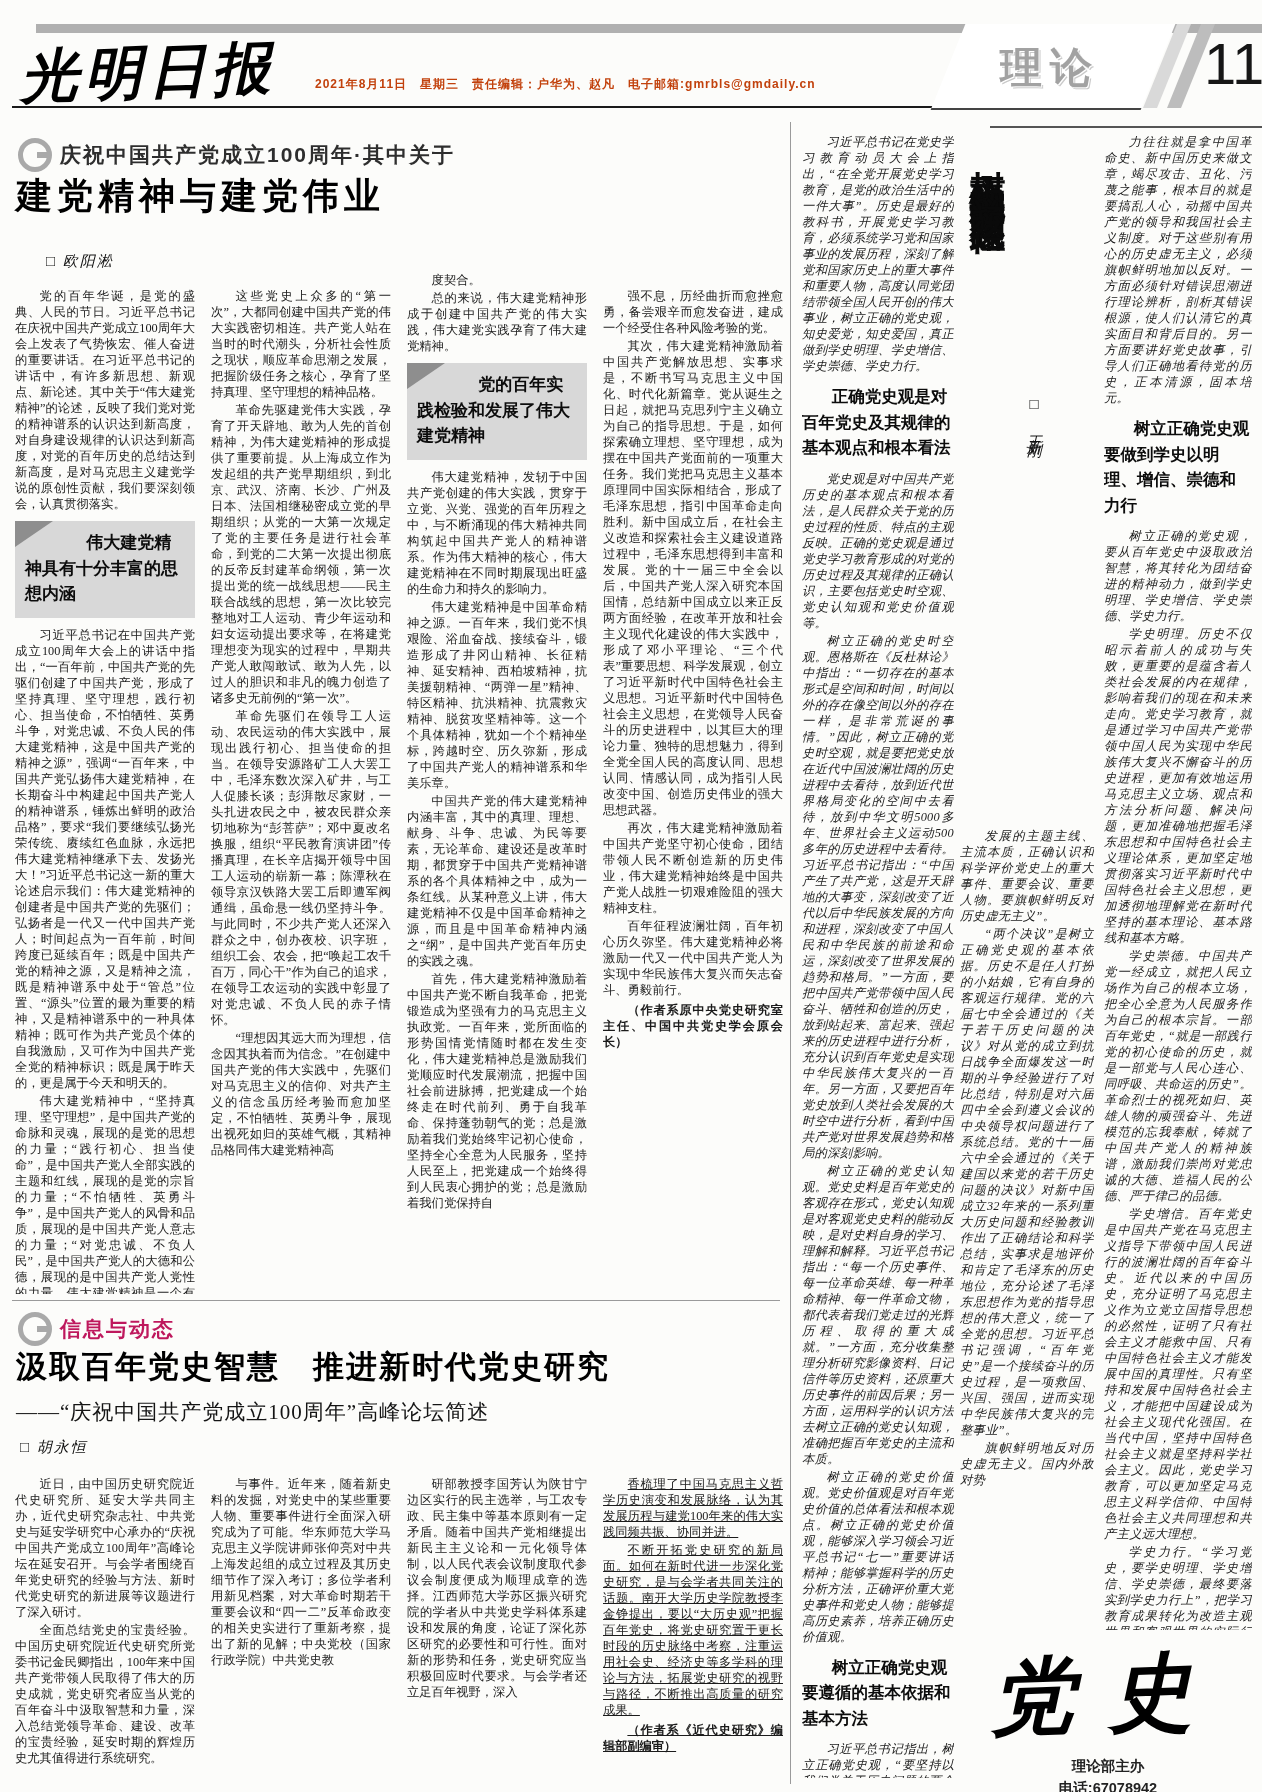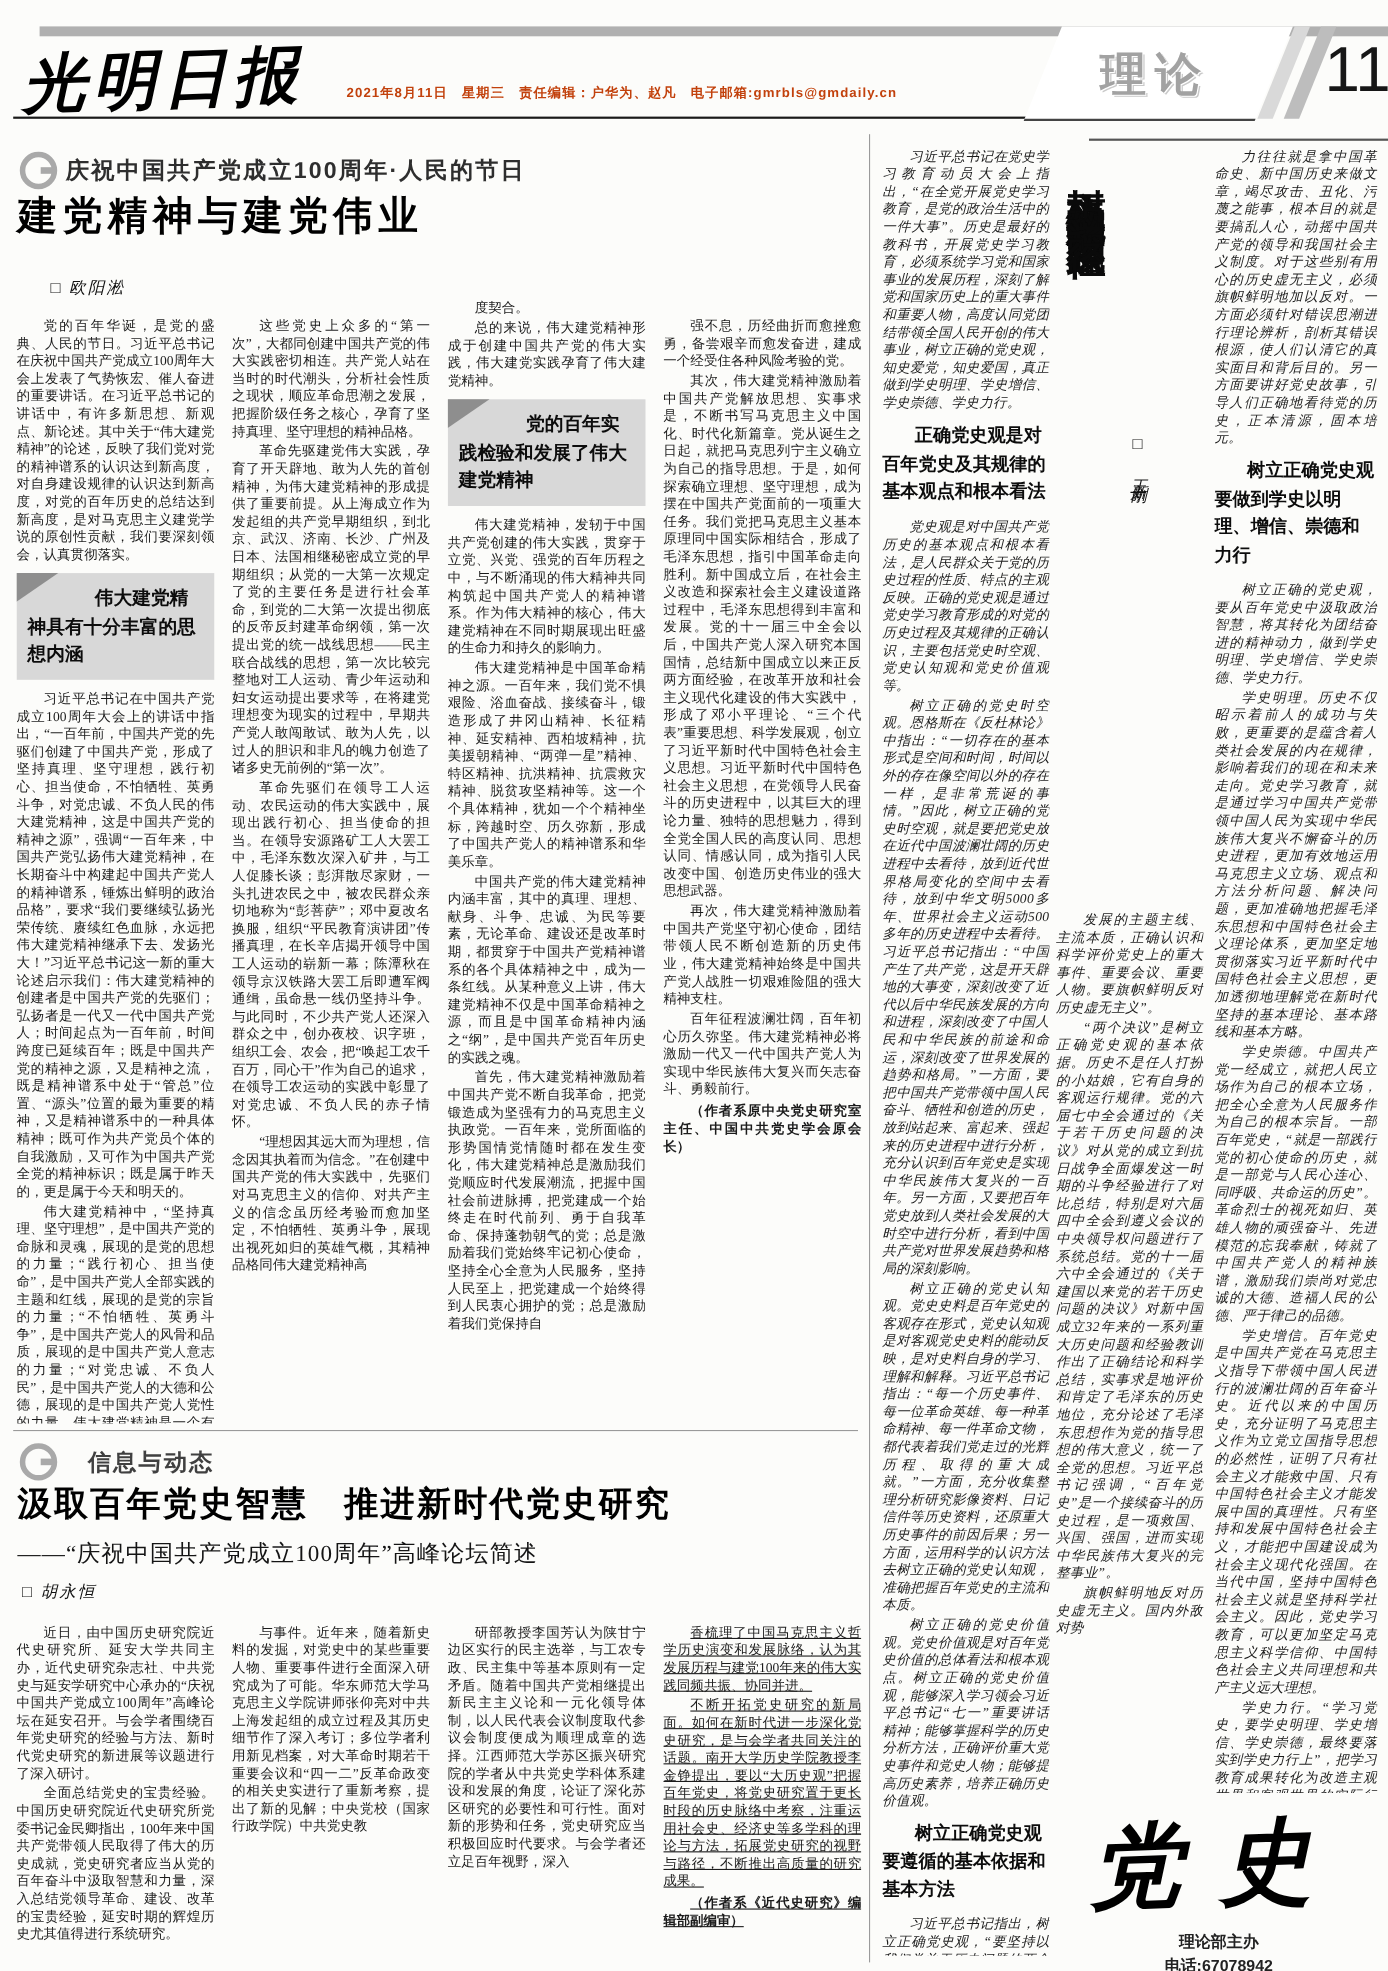--- a/index.html
+++ b/index.html
@@ -20,33 +20,33 @@
   .badge-label{position:absolute;left:52px;top:16px;font-family:"Liberation Sans","DejaVu Sans",sans-serif;
          font-size:42px;font-weight:bold;color:#a2a2a2;letter-spacing:8px;text-shadow:1px 1px 0 #fff,2px 2px 0 #c9c9c9;}
   .pagenum{font-family:"Liberation Sans","DejaVu Sans",sans-serif;font-size:58px;color:#161616;}
   
   .bp{font-size:12.3px;line-height:16px;text-align:justify;text-indent:2em;margin:0 0 2px 0;}
   .col{overflow:hidden;}
   .kai .bp{font-style:italic;letter-spacing:.3px;}
   .credit{font-family:"Liberation Sans","DejaVu Sans",sans-serif;font-weight:bold;
           font-size:12.2px;line-height:16px;text-align:justify;text-indent:2em;margin:4px 0 0 0;}
   .shbox{position:relative;background:#d8d8d8;margin:9px 0;padding:10px 8px 10px 10px;
-         font-family:Liberation Sans, sans-serif;font-weight:bold;
+         font-family:Liberation Mono, monospace;font-weight:bold;
          font-size:17px;line-height:1.5;text-indent:3.6em;color:#0c0c0c;}
   .shbox::before{content:"";position:absolute;left:0;top:0;
          border-top:26px solid #8e8e8e;border-right:38px solid transparent;}
   .shplain{font-family:"Liberation Sans","DejaVu Sans",sans-serif;font-weight:bold;
          font-size:16.5px;line-height:1.55;text-indent:1.8em;margin:10px 0;color:#0c0c0c;font-style:normal;}
   
   .kicker{display:flex;align-items:center;gap:8px;}
   .gring{width:24px;height:24px;border:5px solid #a9a9a9;border-radius:50%;position:relative;flex:0 0 auto;}
   .gring::after{content:"";position:absolute;right:-2px;top:9px;width:12px;height:6px;background:#a9a9a9;}
   .kicker-label{font-family:"Liberation Sans","DejaVu Sans",sans-serif;font-weight:bold;
          font-size:21px;letter-spacing:2px;color:#2e2e2e;}
-  .kicker-label.gray{color:#404040;margin-left:20px;}
+  .kicker-label.gray{color:#be185d;}
   .headline{font-size:36px;font-weight:900;letter-spacing:5px;color:#000;white-space:nowrap;}
   .byline{font-size:15px;font-style:italic;letter-spacing:2px;color:#111;}
   
   .vtitle{writing-mode:vertical-rl;font-size:36px;font-weight:bold;letter-spacing:3px;
           color:#0a0a0a;line-height:1.15;}
   .vauthor{writing-mode:vertical-rl;font-size:15px;font-style:italic;letter-spacing:4px;color:#111;}
   
   .b-headline{font-size:31px;font-weight:900;letter-spacing:2px;color:#000;white-space:nowrap;}
   .b-sub{font-size:21px;color:#141414;letter-spacing:1px;white-space:nowrap;}
   
@@ -79,21 +79,21 @@
 
   <div class="abs pagenum" style="left:1204px;top:30px;">11</div>
 
   <div class="abs" style="left:990px;top:126px;width:272px;height:2px;background:#555;"></div>
 
   <div class="abs vline" style="left:790px;top:122px;width:1px;height:1662px;"></div>
   <div class="abs hline" style="left:12px;top:1300px;width:768px;height:1px;"></div>
 
   <div class="abs kicker" style="left:18px;top:138px;">
     <span class="gring"></span>
-    <span class="kicker-label">庆祝中国共产党成立100周年·人民的节日</span>
+    <span class="kicker-label">庆祝中国共产党成立100周年·其中关于</span>
   </div>
 
   <div class="abs headline" style="left:16px;top:172px;">建党精神与建党伟业</div>
 
   <div class="abs byline" style="left:20px;top:252px;padding-left:26px;">□ 欧阳淞</div>
 
   <div class="abs col" style="left:15px;top:288px;width:180px;height:1006px;">
       <p class="bp">党的百年华诞，是党的盛典、人民的节日。习近平总书记在庆祝中国共产党成立100周年大会上发表了气势恢宏、催人奋进的重要讲话。在习近平总书记的讲话中，有许多新思想、新观点、新论述。其中关于“伟大建党精神”的论述，反映了我们党对党的精神谱系的认识达到新高度，对自身建设规律的认识达到新高度，对党的百年历史的总结达到新高度，是对马克思主义建党学说的原创性贡献，我们要深刻领会，认真贯彻落实。</p>
       <div class="shbox">伟大建党精神具有十分丰富的思想内涵</div>
       <p class="bp">习近平总书记在中国共产党成立100周年大会上的讲话中指出，“一百年前，中国共产党的先驱们创建了中国共产党，形成了坚持真理、坚守理想，践行初心、担当使命，不怕牺牲、英勇斗争，对党忠诚、不负人民的伟大建党精神，这是中国共产党的精神之源”，强调“一百年来，中国共产党弘扬伟大建党精神，在长期奋斗中构建起中国共产党人的精神谱系，锤炼出鲜明的政治品格”，要求“我们要继续弘扬光荣传统、赓续红色血脉，永远把伟大建党精神继承下去、发扬光大！”习近平总书记这一新的重大论述启示我们：伟大建党精神的创建者是中国共产党的先驱们；弘扬者是一代又一代中国共产党人；时间起点为一百年前，时间跨度已延续百年；既是中国共产党的精神之源，又是精神之流，既是精神谱系中处于“管总”位置、“源头”位置的最为重要的精神，又是精神谱系中的一种具体精神；既可作为共产党员个体的自我激励，又可作为中国共产党全党的精神标识；既是属于昨天的，更是属于今天和明天的。</p>

